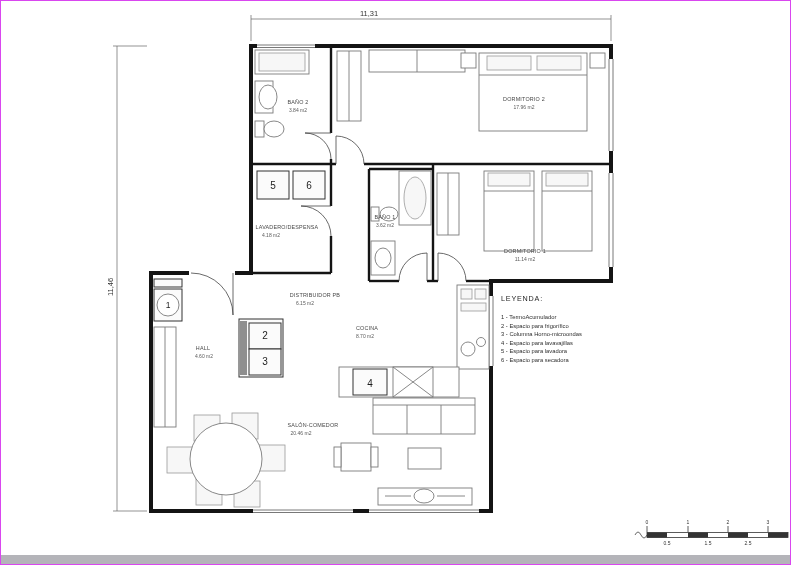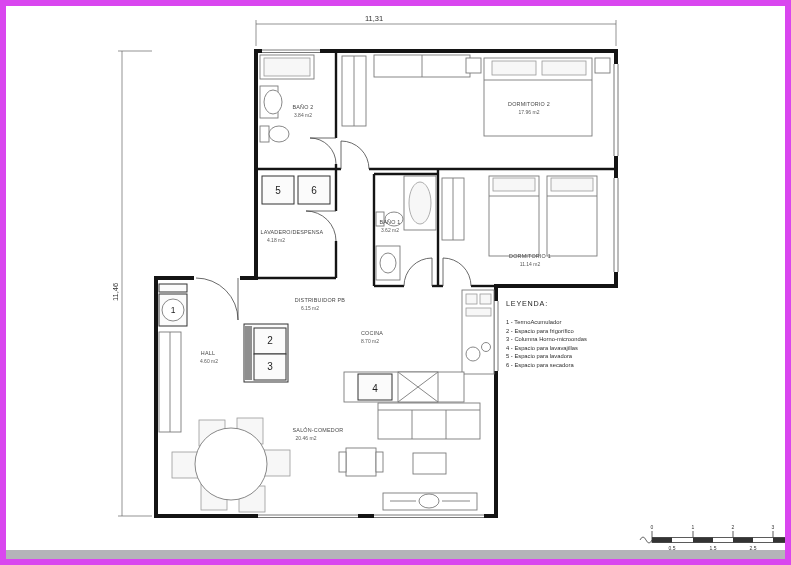--- a/index.html
+++ b/index.html
@@ -1,16 +1,16 @@
 <!DOCTYPE html>
 <html><head>
 <meta charset="utf-8">
 <style>
   html,body{margin:0;padding:0;background:#fff;}
-  #page{position:relative;width:791px;height:565px;background:#fff;border:6px solid #d946ef;box-sizing:border-box;overflow:hidden;font-family:"Liberation Sans",sans-serif;}
+  #page{position:relative;width:791px;height:565px;background:#fff;border:1px solid #d946ef;box-sizing:border-box;overflow:hidden;font-family:"Liberation Sans",sans-serif;}
   svg{display:block;}
   svg text{font-family:"Liberation Sans",sans-serif;}
   .wall{stroke:#141414;fill:none;}
   .wall-ext{stroke-width:4;}
   .wall-int{stroke-width:2.4;}
   .win{stroke:#555;stroke-width:0.8;}
   .door{stroke:#444;stroke-width:0.8;fill:none;}
   .furn{stroke:#7a7a7a;stroke-width:0.9;fill:#ffffff;}
   .furnl{stroke:#9a9a9a;stroke-width:0.8;fill:#f7f7f7;}
   .box{stroke:#333;stroke-width:1;fill:#fbfbfb;}

